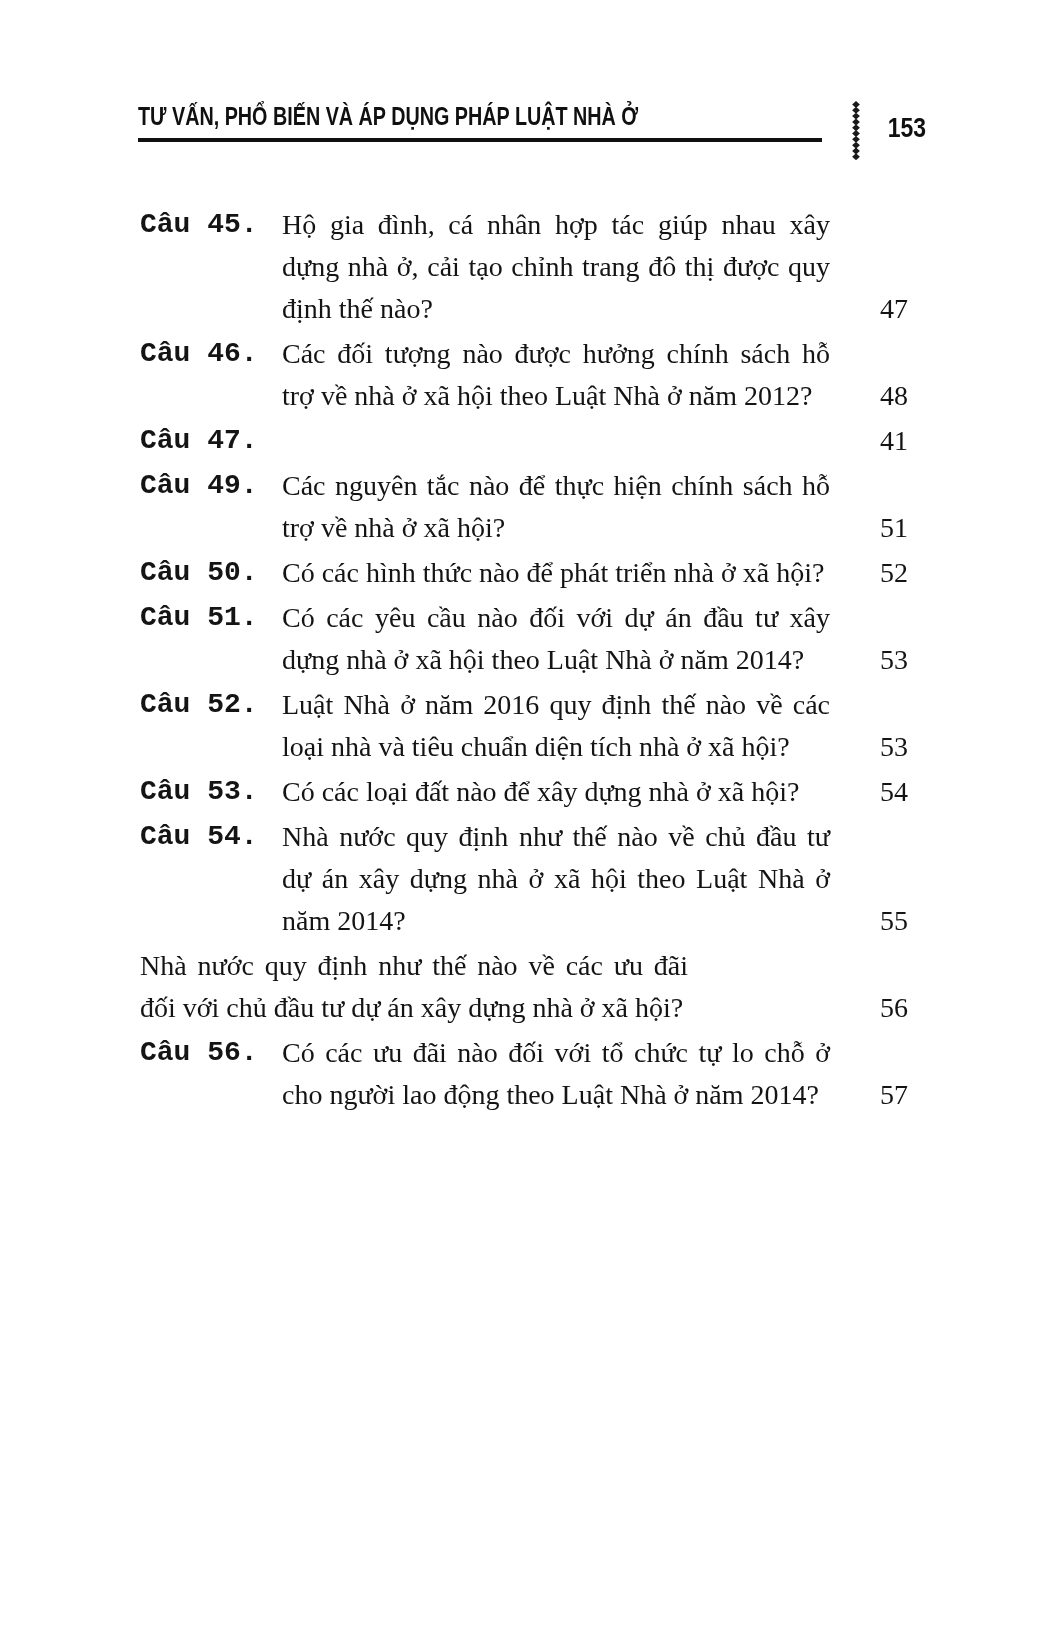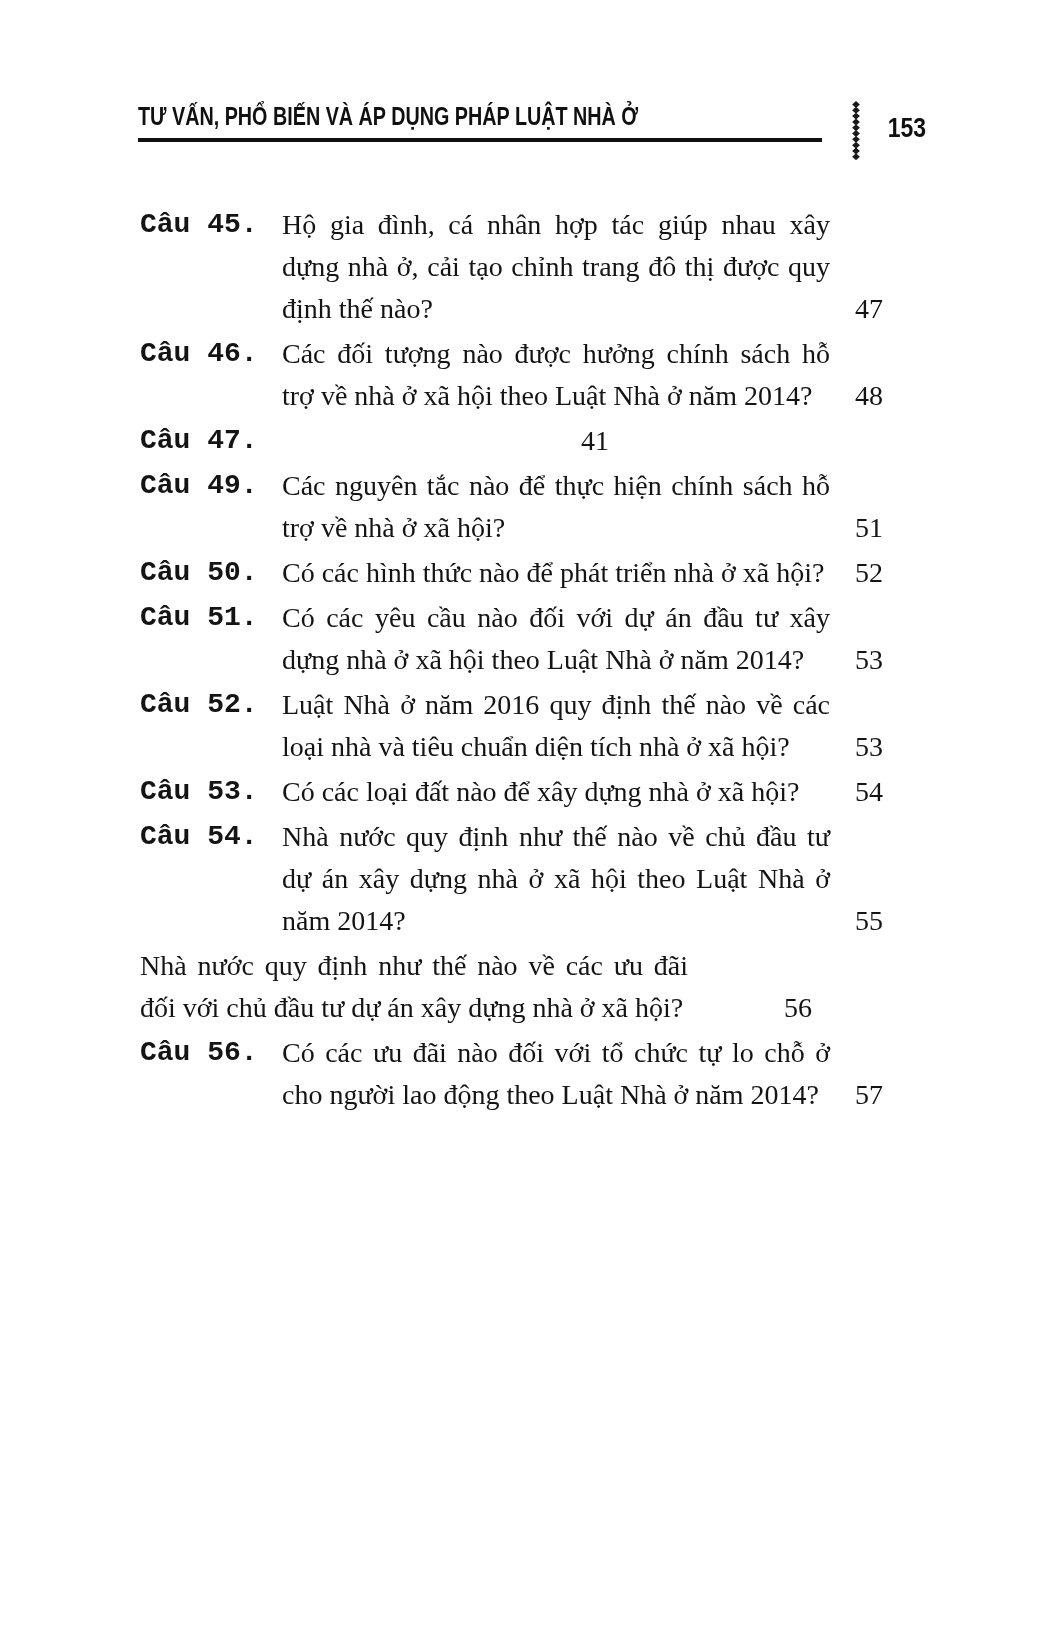--- a/index.html
+++ b/index.html
@@ -90,21 +90,21 @@
     font-family: Liberation Mono, monospace;
   }
   .toc-entry .entry-question {
     width: 548px;
     flex: 0 0 548px;
     text-align: justify;
     text-justify: inter-word;
   }
   .toc-entry .entry-page {
     flex: 1 1 auto;
-    text-align: center;
+    text-align: right;
     align-self: flex-end;
     line-height: 42px;
   }
 </style>
 </head>
 <body>
 
 <div class="page">
 
   <div class="running-header">
@@ -131,21 +131,21 @@
   <div class="toc">
 
     <div class="toc-entry">
       <div class="entry-label">Câu 45.</div>
       <div class="entry-question">Hộ gia đình, cá nhân hợp tác giúp nhau xây dựng nhà ở, cải tạo chỉnh trang đô thị được quy định thế nào?</div>
       <div class="entry-page">47</div>
     </div>
 
     <div class="toc-entry">
       <div class="entry-label">Câu 46.</div>
-      <div class="entry-question">Các đối tượng nào được hưởng chính sách hỗ trợ về nhà ở xã hội theo Luật Nhà ở năm 2014?</div>
+      <div class="entry-question">Các đối tượng nào được hưởng chính sách hỗ trợ về nhà ở xã hội theo Luật Nhà ở năm 2012?</div>
       <div class="entry-page">48</div>
     </div>
 
     <div class="toc-entry">
       <div class="entry-label">Câu 47.</div>
       <div class="entry-page">41</div>
     </div>
 
 
     <div class="toc-entry">

